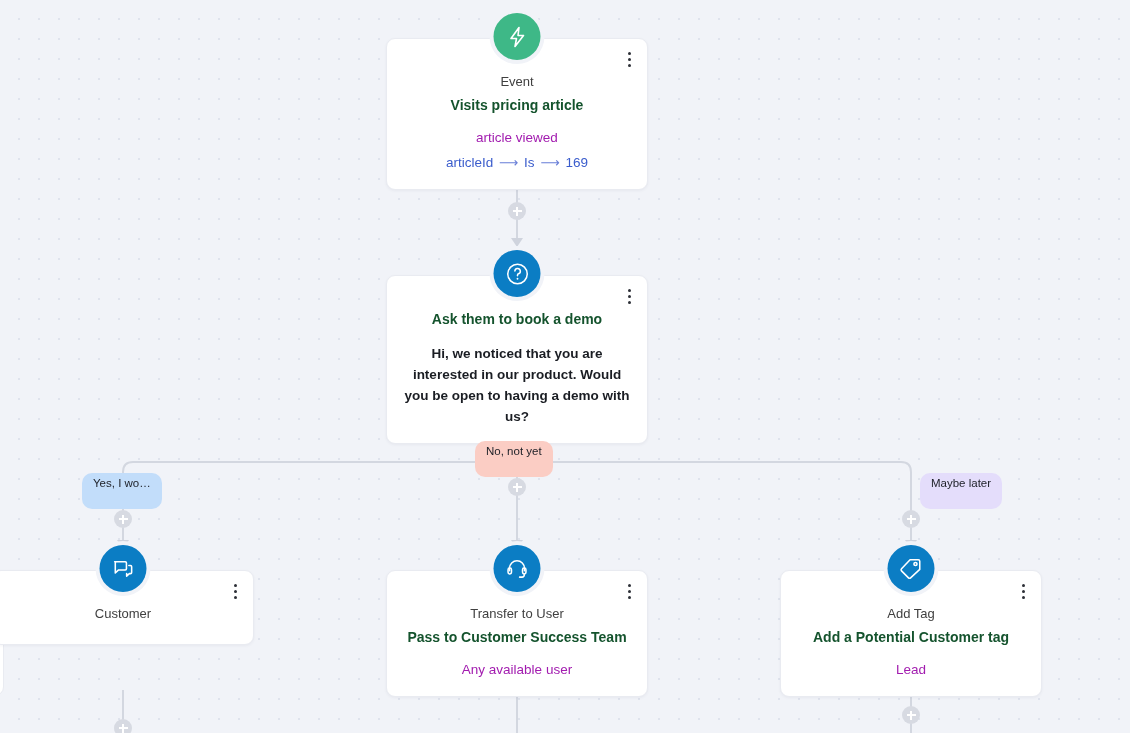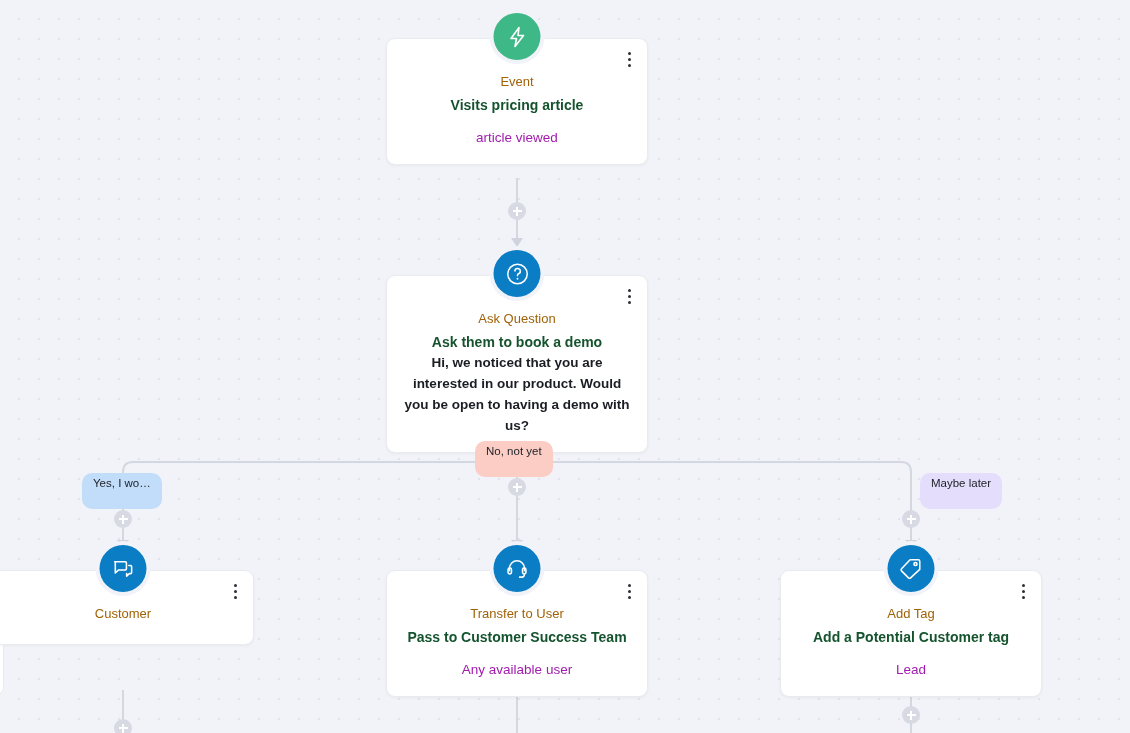--- a/index.html
+++ b/index.html
@@ -85,42 +85,42 @@
     border-radius: 4px;
   }
   .node-menu i {
     display: block;
     width: 3px; height: 3px;
     border-radius: 50%;
     background: #2c2f36;
   }
   .node-kind {
     font-size: 13px;
-    color: #a16207;
+    color: #404040;
     line-height: 18px;
     margin-bottom: 5px;
   }
   .node-title {
     font-size: 14px;
     font-weight: bold;
     color: #14532d;
     line-height: 19px;
   }
   .node-detail {
     font-size: 13.5px;
     color: #a21caf;
     line-height: 21px;
     margin-top: 12px;
   }
   .node-body {
     font-size: 13.5px;
     font-weight: bold;
     color: #1a1d23;
     line-height: 21px;
-    margin-top: 0;
+    margin-top: 14px;
   }
   .cond-row {
     font-size: 13.5px;
     color: #3a5ccc;
     line-height: 21px;
     margin-top: 4px;
   }
   .cond-row .arw { color: #6b80d8; padding: 0 2px; }
 
   
@@ -197,36 +197,42 @@
       </svg>
     </div>
     <div class="node-menu">
       <i></i>
         <i></i>
         <i></i>
     </div>
     <div class="node-kind">Event</div>
     <div class="node-title">Visits pricing article</div>
     <div class="node-detail">article viewed</div>
+    <div class="cond-row">
+      <span>articleId</span>
+      <span class="arw">⟶</span>
+      <span>Is</span>
+      <span class="arw">⟶</span>
+      <span>169</span>
+    </div>
   </div>
 
   <div class="node" style="left:386px; top:275px;">
     <div class="node-icon" style="background:#0b7dc4;">
       <svg width="26" height="26" viewBox="0 0 24 24" fill="none" stroke="#ffffff" stroke-width="1.4" stroke-linecap="round">
         <circle cx="12" cy="12" r="9"></circle>
         <path d="M9.6 9.3a2.5 2.5 0 1 1 3.3 2.4c-.6.25-.9.8-.9 1.45v.5"></path>
         <circle cx="12" cy="16.4" r="0.85" fill="#ffffff" stroke="none"></circle>
       </svg>
     </div>
     <div class="node-menu">
       <i></i>
         <i></i>
         <i></i>
     </div>
-    <div class="node-kind">Ask Question</div>
     <div class="node-title">Ask them to book a demo</div>
     <div class="node-body">Hi, we noticed that you are interested in our product. Would you be open to having a demo with us?</div>
   </div>
 
   <div class="node" style="left:-8px; top:570px;">
     <div class="node-icon" style="background:#0b7dc4;">
       <svg width="25" height="25" viewBox="0 0 24 24" fill="none" stroke="#ffffff" stroke-width="1.5" stroke-linejoin="round" stroke-linecap="round">
         <path d="M4 5.6h10.2c.6 0 1.1.5 1.1 1.1v5.6c0 .6-.5 1.1-1.1 1.1H7.8L4.6 16.2V6.7c0-.6.3-1.1 1-1.1z"></path>
         <path d="M17.6 9.1h1.6c.6 0 1.1.5 1.1 1.1v5.6c0 .6-.5 1.1-1.1 1.1h-1.1l-2.6 2.4v-2.4"></path>
       </svg>

